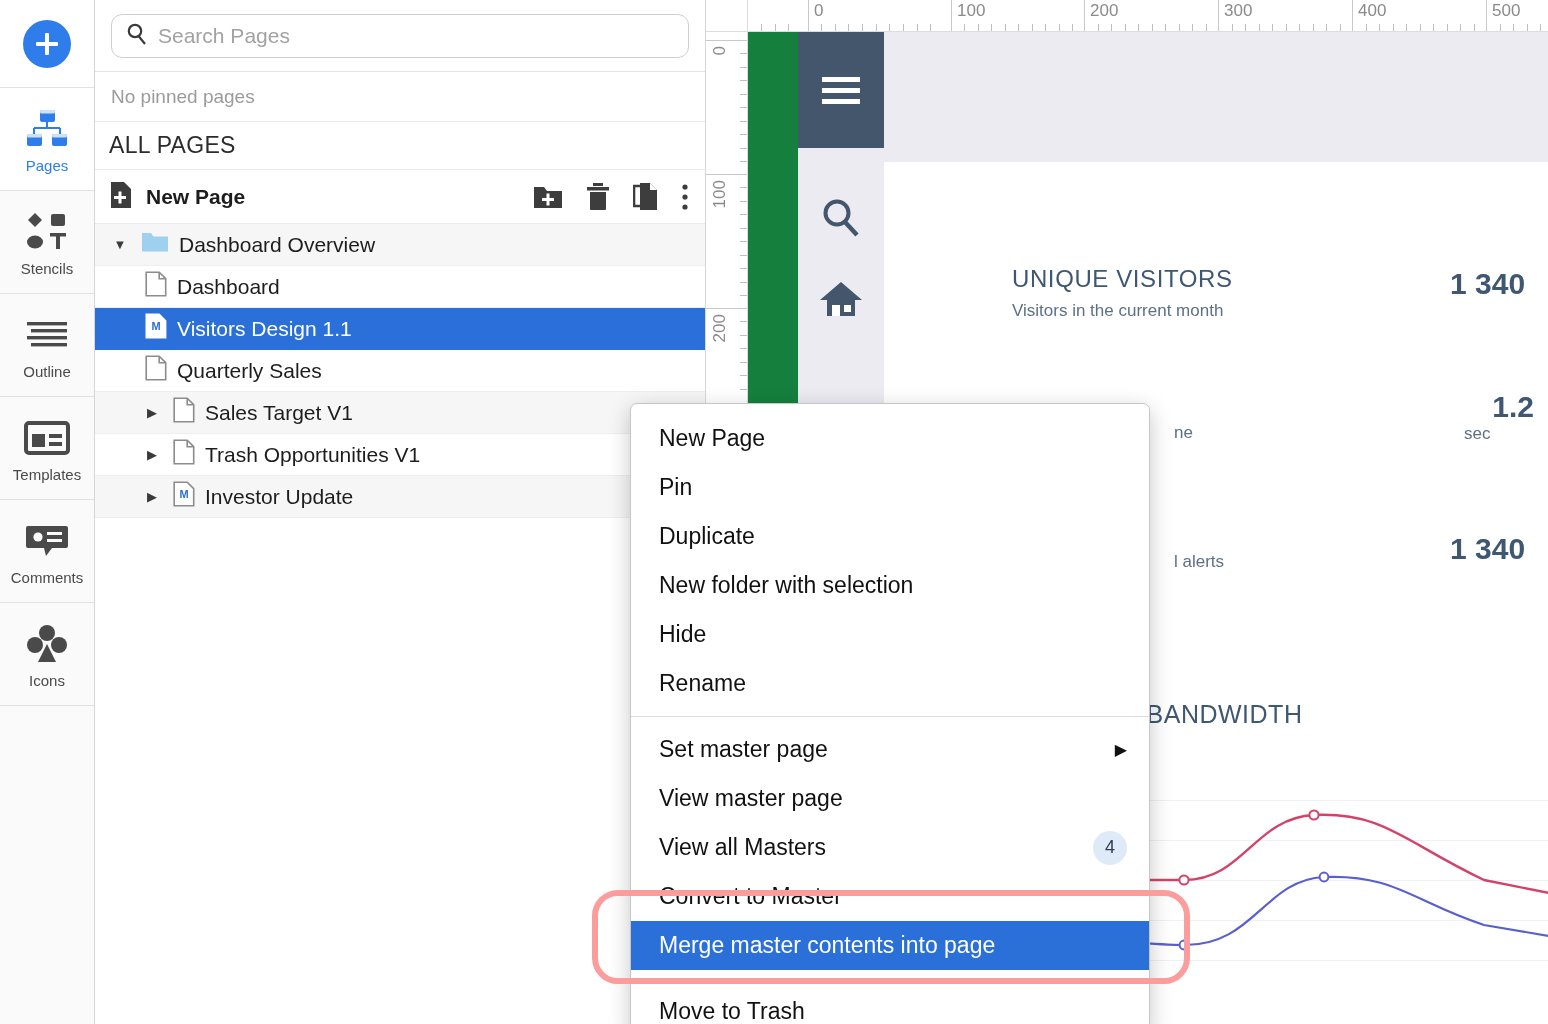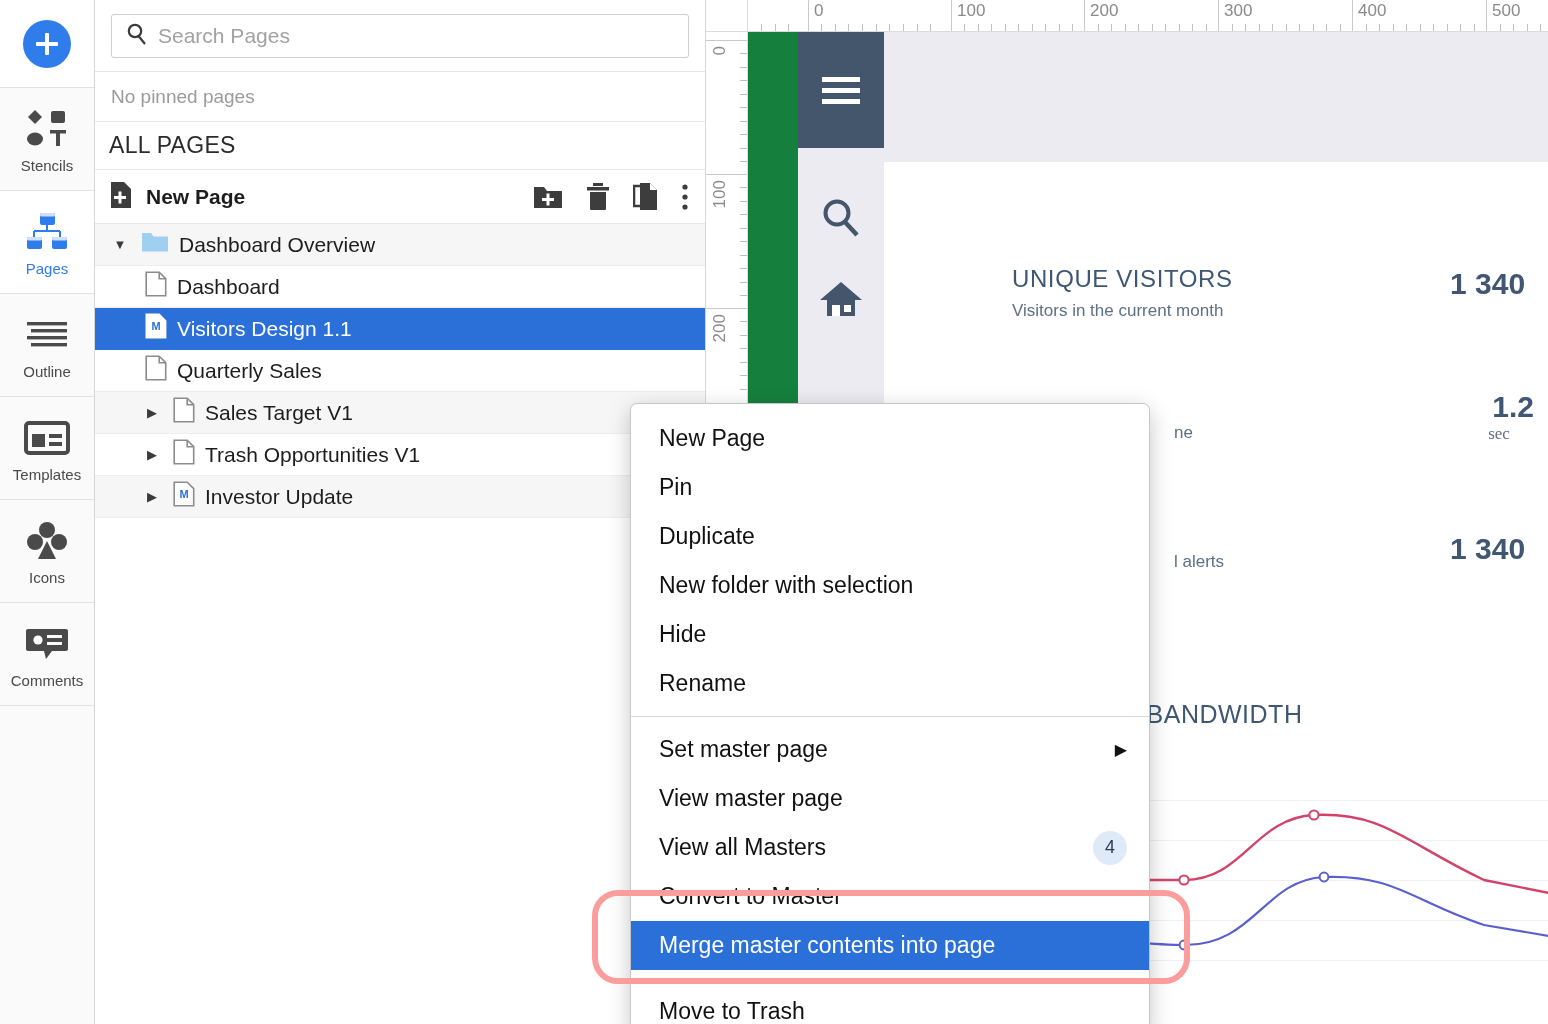--- a/index.html
+++ b/index.html
@@ -42,21 +42,21 @@
   .rail-item svg { fill: #4a4a4a; }
   .rail-label { line-height: 1; }
 
   
   #panel {
     position: absolute; left: 95px; top: 0; width: 611px; height: 1024px;
     background: #ffffff; border-right: 1px solid #d6d6d6;
   }
   .search-wrap { padding: 14px 16px 13px 16px; border-bottom: 1px solid #e4e4e4; }
   .search-box {
-    height: 44px; border: 1px solid #cfcfcf; border-radius: 3px;
+    height: 44px; border: 1px solid #cfcfcf; border-radius: 11px;
     display: flex; align-items: center; gap: 10px; padding: 0 14px;
     background: #fff;
   }
   .search-box input {
     border: 0; outline: none; font-size: 21px; color: #222;
     font-family: "Liberation Sans", sans-serif; flex: 1; background: transparent;
   }
   .search-box input::placeholder { color: #a2a2a2; }
 
   .sect-pinned {
@@ -142,21 +142,21 @@
     position: absolute; left: 50px; top: 116px; width: 86px; bottom: 0; background: #ebebf1;
   }
   .dash-side .sideico { display: flex; justify-content: center; }
   .dash-body {
     position: absolute; left: 136px; top: 130px; right: -40px; bottom: 0; background: #ffffff;
   }
   .kpi { position: absolute; }
   .kpi-title { font-size: 24px; color: #3f5772; letter-spacing: .6px; }
   .kpi-sub { font-size: 17px; color: #5d7085; margin-top: 8px; }
   .kpi-val { font-size: 30px; color: #3f5772; font-weight: bold; }
-  .kpi-unit { font-size: 17px; color: #5d7085; font-weight: normal; text-align: center; font-family: Liberation Serif, serif; }
+  .kpi-unit { font-size: 17px; color: #5d7085; font-weight: normal; text-align: left; }
   .chart-title { font-size: 25px; color: #3f5772; letter-spacing: .5px; }
   .gridline { position: absolute; left: 0; right: 0; height: 1px; background: #eef0f4; }
 
   
   #ctxmenu {
     position: absolute; left: 630px; top: 403px; width: 520px;
     background: #ffffff; border: 1px solid #c6c6c6; border-radius: 7px;
     box-shadow: 0 6px 22px rgba(0,0,0,.22);
     padding: 10px 0 0 0; overflow: hidden;
   }
@@ -182,52 +182,52 @@
 </style>
 </head>
 <body>
 
 <div id="app">
 
   <div id="rail">
 
     <div class="rail-add">
       <div class="add-circle"></div>
-    </div>
-
-    <div class="rail-item">
-      <span class="r-ico">
-        <svg width="44" height="42" viewBox="0 0 44 42">
-          <path d="M10 2 L17 9 L10 16 L3 9 Z"></path>
-          <rect x="26" y="3" width="14" height="12" rx="2"></rect>
-          <ellipse cx="10" cy="31" rx="8" ry="6.5"></ellipse>
-          <rect x="25" y="22" width="16" height="3.5"></rect>
-          <rect x="31" y="25" width="4" height="13"></rect>
-        </svg>
-      </span>
-      <span class="rail-label">Stencils</span>
     </div>
 
     <div class="rail-item active">
       <span class="r-ico">
         <svg width="44" height="40" viewBox="0 0 44 40">
           <rect x="15" y="1" width="15" height="12" rx="2"></rect>
           <rect x="15" y="1" width="15" height="3.5" rx="1.6" fill="#cfe0fb"></rect>
           <path d="M22 13 v6 M9 19 h26 M9 19 v6 M35 19 v6" stroke="#2e7dea" stroke-width="2" fill="none"></path>
           <rect x="2" y="25" width="15" height="12" rx="2"></rect>
           <rect x="2" y="25" width="15" height="3.5" rx="1.6" fill="#cfe0fb"></rect>
           <rect x="27" y="25" width="15" height="12" rx="2"></rect>
           <rect x="27" y="25" width="15" height="3.5" rx="1.6" fill="#cfe0fb"></rect>
         </svg>
       </span>
       <span class="rail-label">Pages</span>
     </div>
 
     <div class="rail-item">
       <span class="r-ico">
+        <svg width="44" height="42" viewBox="0 0 44 42">
+          <path d="M10 2 L17 9 L10 16 L3 9 Z"></path>
+          <rect x="26" y="3" width="14" height="12" rx="2"></rect>
+          <ellipse cx="10" cy="31" rx="8" ry="6.5"></ellipse>
+          <rect x="25" y="22" width="16" height="3.5"></rect>
+          <rect x="31" y="25" width="4" height="13"></rect>
+        </svg>
+      </span>
+      <span class="rail-label">Stencils</span>
+    </div>
+
+    <div class="rail-item">
+      <span class="r-ico">
         <svg width="46" height="30" viewBox="0 0 46 30">
           <rect x="3" y="2" width="40" height="3.4"></rect>
           <rect x="7" y="9" width="36" height="3.4"></rect>
           <rect x="3" y="16" width="40" height="3.4"></rect>
           <rect x="7" y="23" width="36" height="3.4"></rect>
         </svg>
       </span>
       <span class="rail-label">Outline</span>
     </div>
 
@@ -239,40 +239,40 @@
           <rect x="25" y="13" width="13" height="4"></rect>
           <rect x="25" y="21" width="13" height="4"></rect>
         </svg>
       </span>
       <span class="rail-label">Templates</span>
     </div>
 
 
     <div class="rail-item">
       <span class="r-ico">
+        <svg width="44" height="36" viewBox="0 0 44 36">
+          <path d="M3 3 h38 a2 2 0 0 1 2 2 v18 a2 2 0 0 1 -2 2 h-14 l-6 8 -2 -8 h-16 a2 2 0 0 1 -2 -2 v-18 a2 2 0 0 1 2 -2 z"></path>
+          <circle cx="13" cy="14" r="4.6" fill="#fafafa"></circle>
+          <rect x="22" y="9" width="15" height="3" fill="#fafafa"></rect>
+          <rect x="22" y="16" width="15" height="3" fill="#fafafa"></rect>
+        </svg>
+      </span>
+      <span class="rail-label">Comments</span>
+    </div>
+
+    <div class="rail-item">
+      <span class="r-ico">
         <svg width="44" height="40" viewBox="0 0 44 40">
           <circle cx="22" cy="9" r="8"></circle>
           <circle cx="10" cy="21" r="8"></circle>
           <circle cx="34" cy="21" r="8"></circle>
           <path d="M22 20 L31 38 H13 Z"></path>
         </svg>
       </span>
       <span class="rail-label">Icons</span>
-    </div>
-
-    <div class="rail-item">
-      <span class="r-ico">
-        <svg width="44" height="36" viewBox="0 0 44 36">
-          <path d="M3 3 h38 a2 2 0 0 1 2 2 v18 a2 2 0 0 1 -2 2 h-14 l-6 8 -2 -8 h-16 a2 2 0 0 1 -2 -2 v-18 a2 2 0 0 1 2 -2 z"></path>
-          <circle cx="13" cy="14" r="4.6" fill="#fafafa"></circle>
-          <rect x="22" y="9" width="15" height="3" fill="#fafafa"></rect>
-          <rect x="22" y="16" width="15" height="3" fill="#fafafa"></rect>
-        </svg>
-      </span>
-      <span class="rail-label">Comments</span>
     </div>
   </div>
 
   <div id="panel">
 
     <div class="search-wrap">
       <div class="search-box">
         <span>
           <svg width="22" height="22" viewBox="0 0 22 22">
             <circle cx="9" cy="8" r="6.2" fill="none" stroke="#3a3a3a" stroke-width="2.2"></circle>

